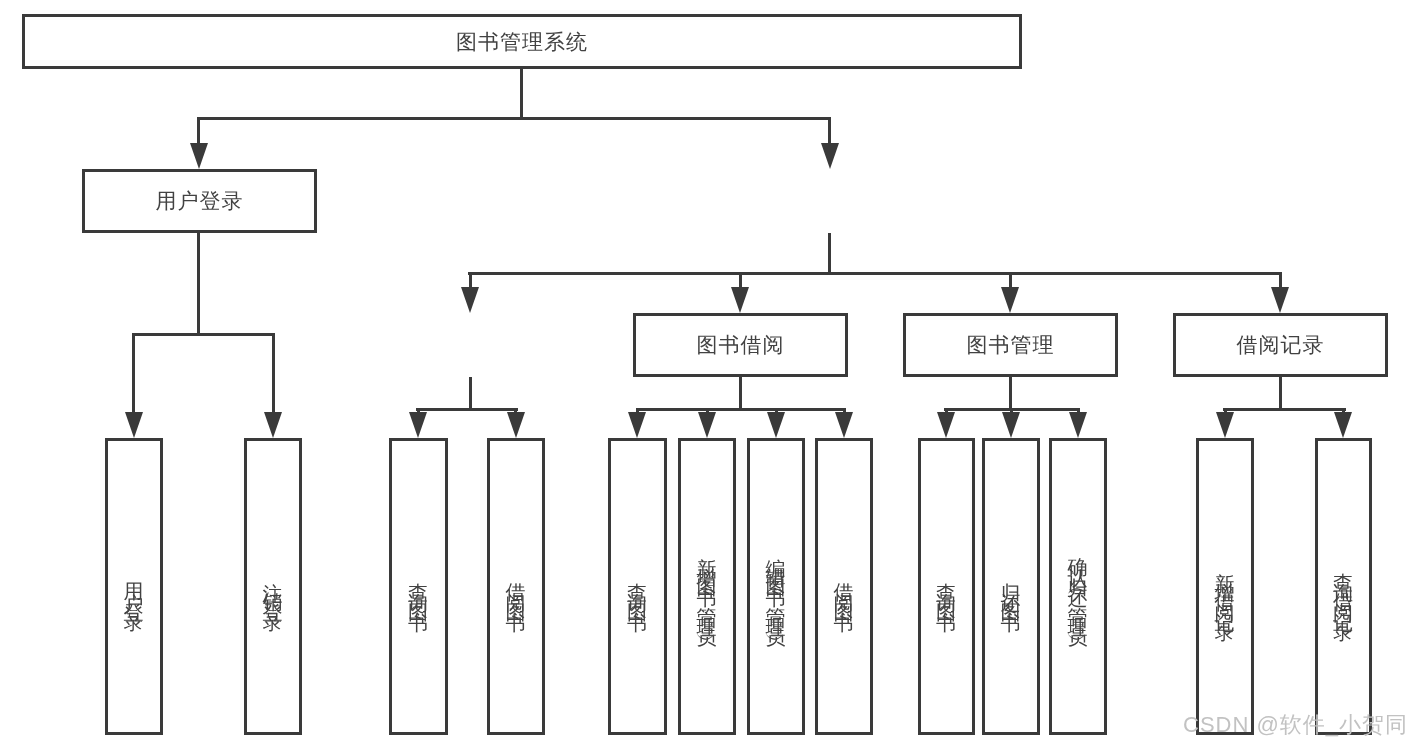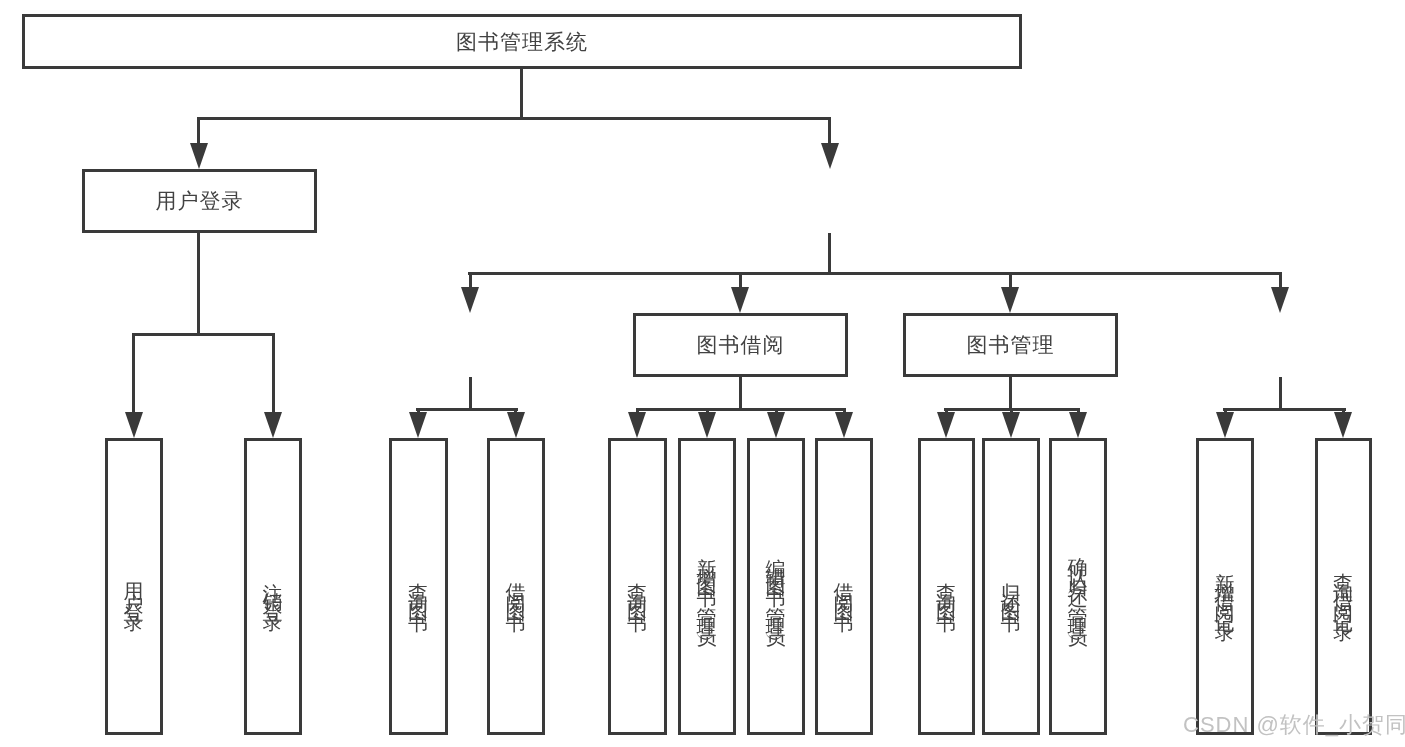--- a/index.html
+++ b/index.html
@@ -71,20 +71,23 @@
 
 
   <div class="box" style="left:633px;top:313px;width:215px;height:64px;text-align:center;">
     <span>图书借阅</span>
   </div>
 
   <div class="box" style="left:903px;top:313px;width:215px;height:64px;">
     <span>图书管理</span>
   </div>
 
+  <div class="box" style="left:1173px;top:313px;width:215px;height:64px;">
+    <span>借阅记录</span>
+  </div>
 
   <div class="vbox" style="left:105px;width:58px;">
     <span>用户登录</span>
   </div>
   <div class="vbox" style="left:244px;width:58px;">
     <span>注销登录</span>
   </div>
 
   <div class="vbox" style="left:389px;width:59px;">
     <span>查询图书</span>

